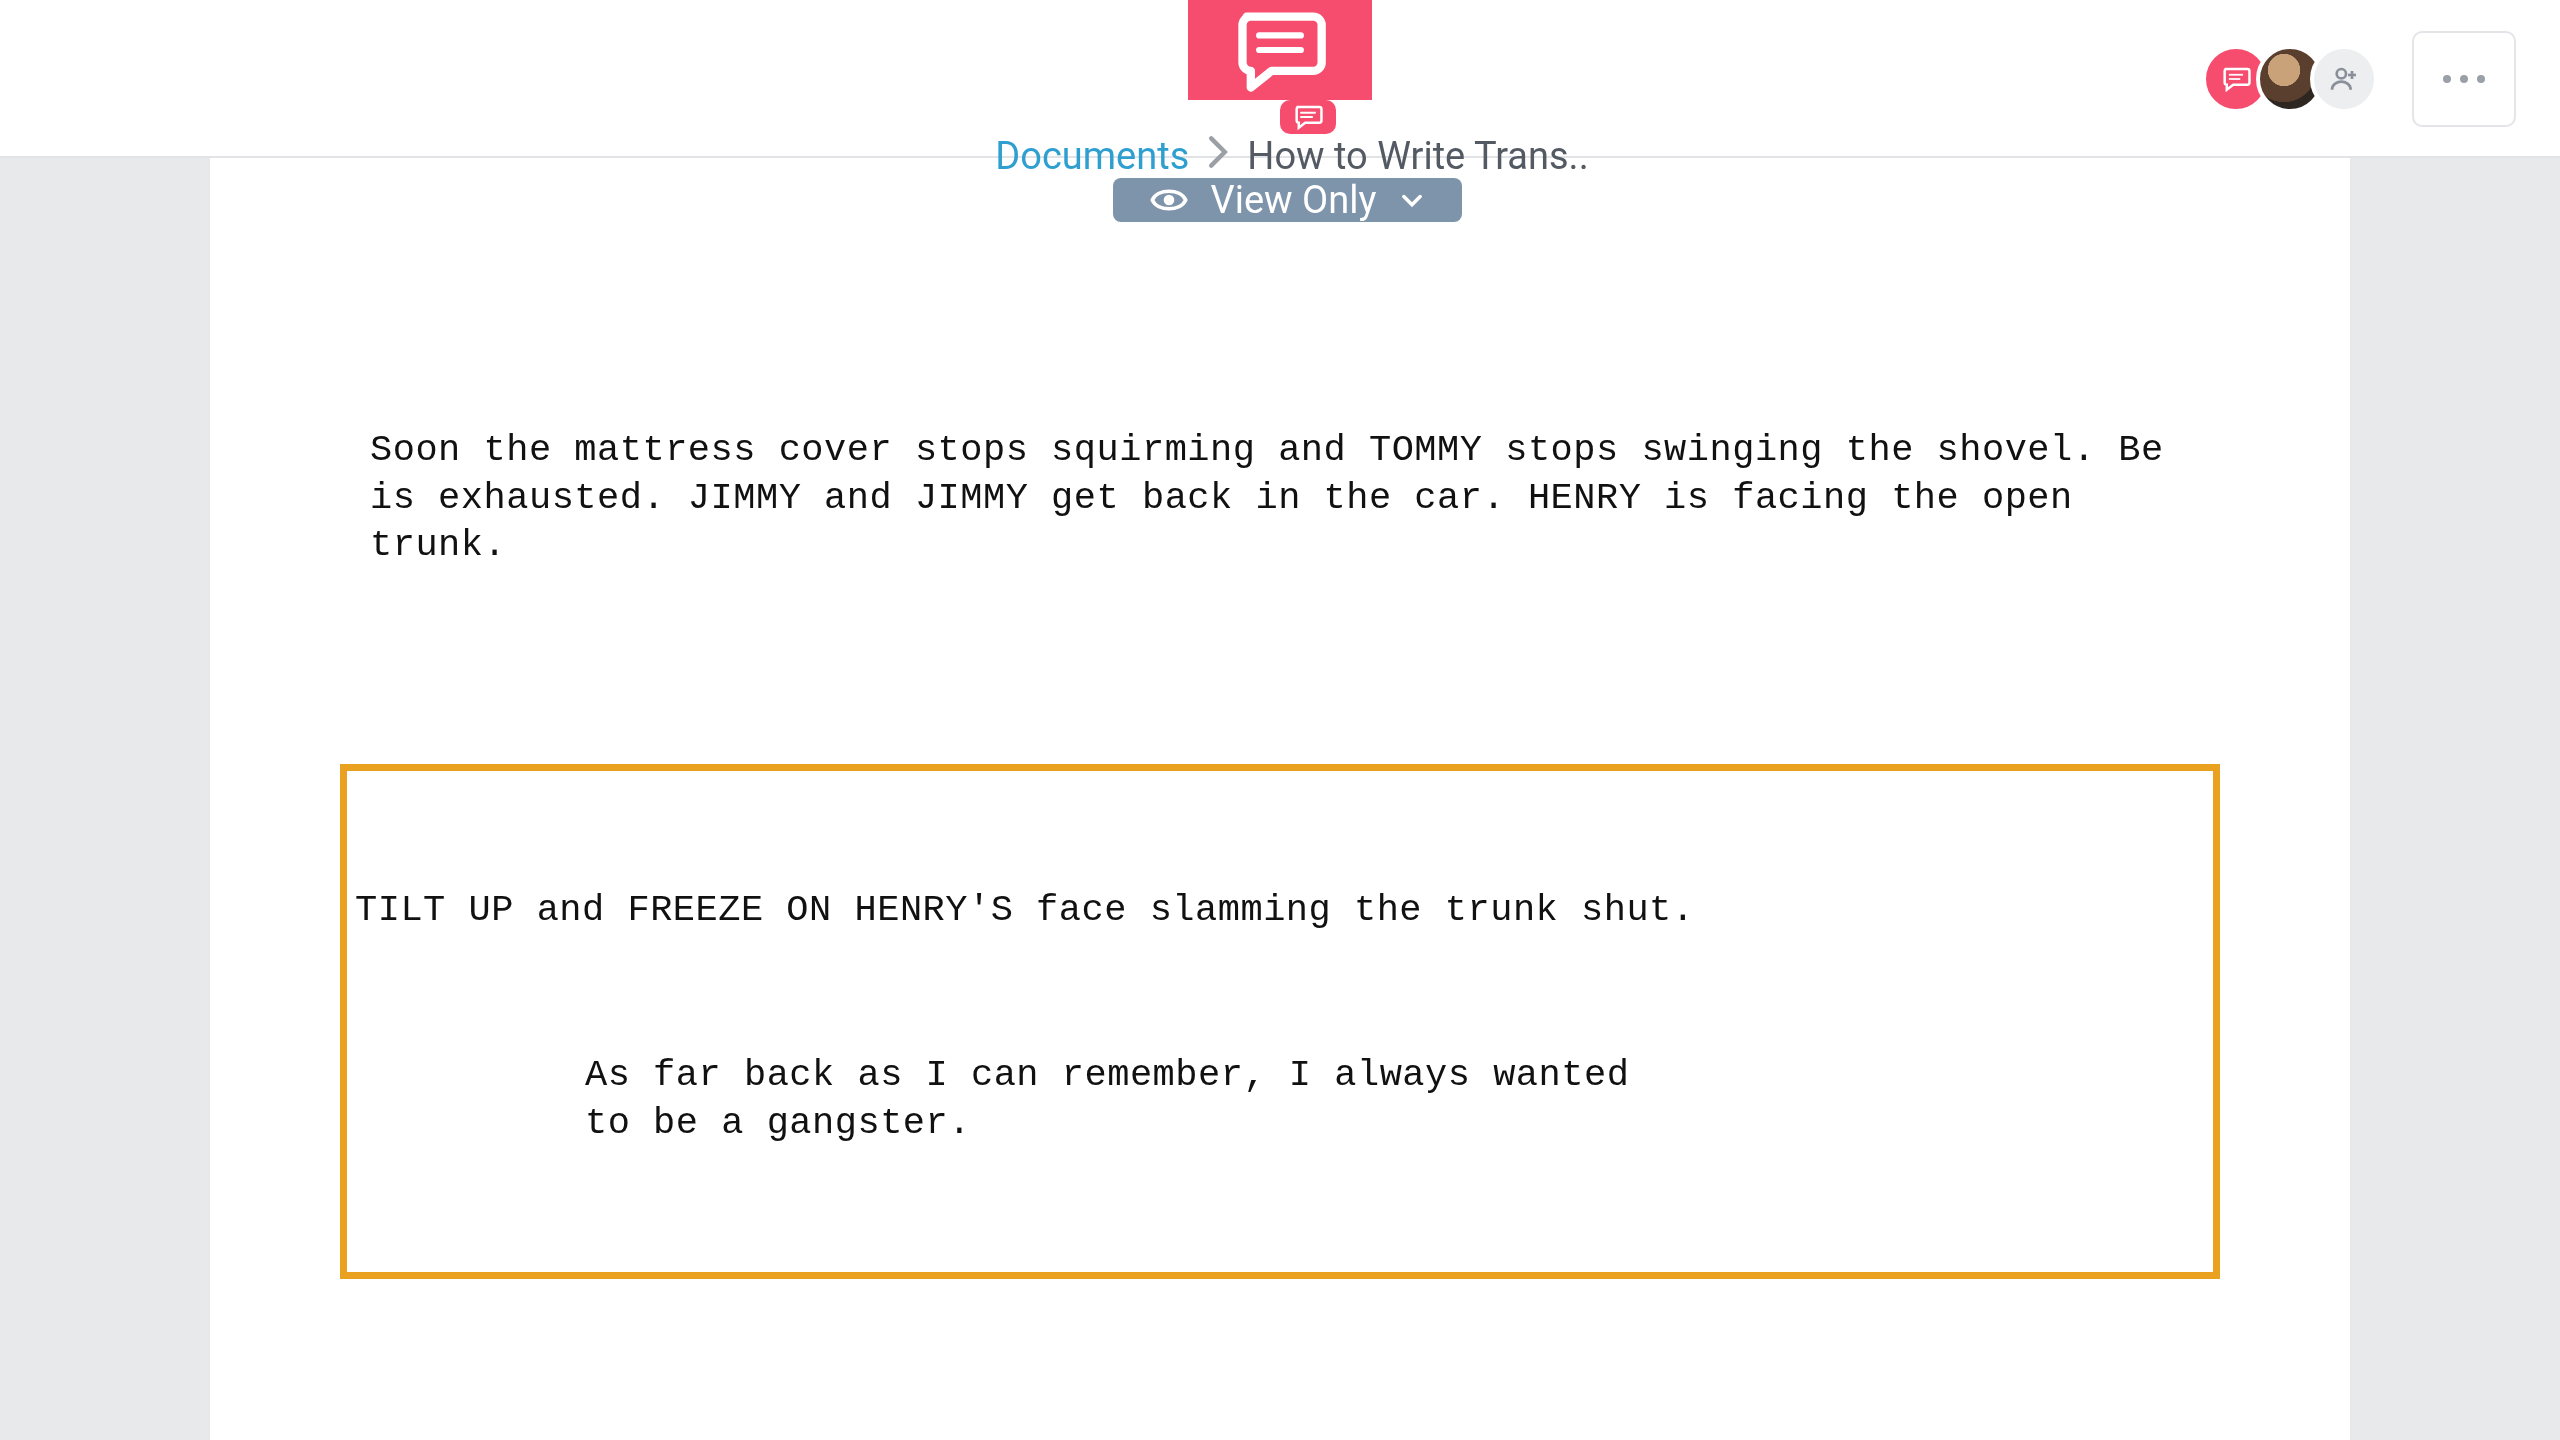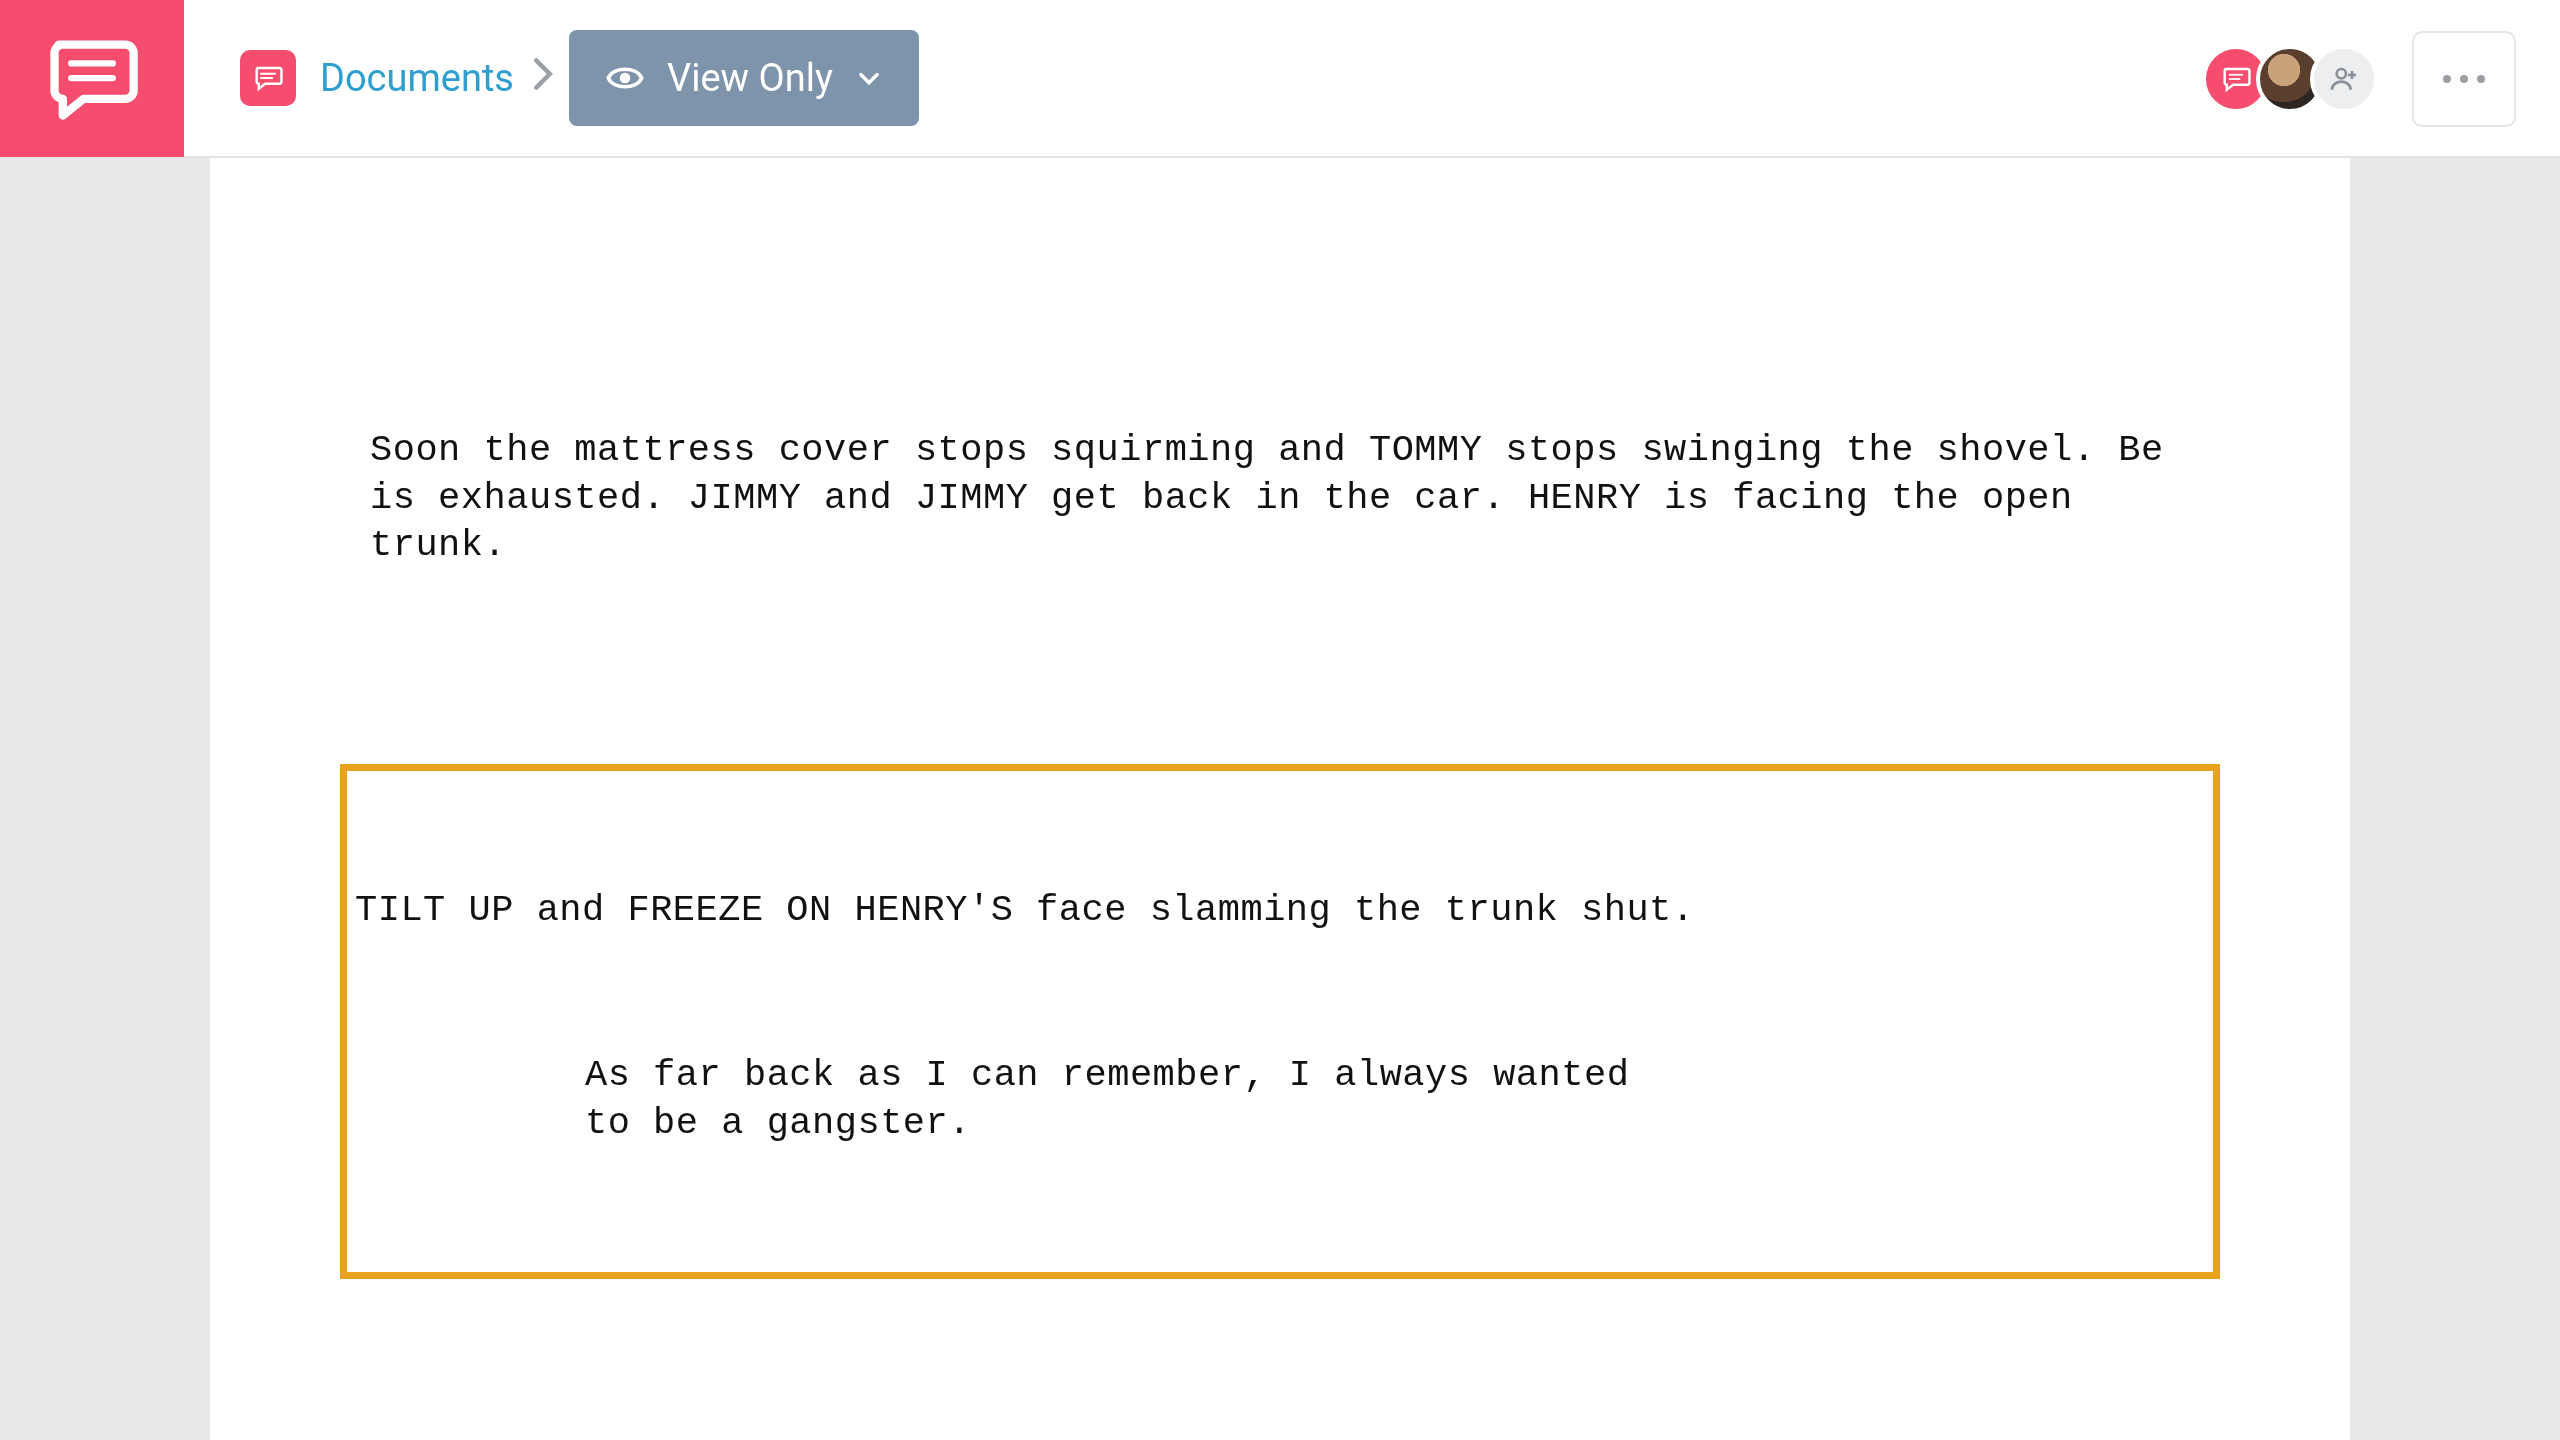--- a/index.html
+++ b/index.html
@@ -10,20 +10,21 @@
     height: 1440px;
     overflow: hidden;
   }
   .topbar {
     display: flex;
     align-items: center;
     height: 158px;
     background: #fff;
     border-bottom: 2px solid #e2e3e6;
     position: relative;
+    flex-direction: column;
   }
   .logo-block {
     width: 184px;
     height: 158px;
     background: #f64d6f;
     display: flex;
     align-items: center;
     justify-content: center;
   }
   .logo-block svg { width: 100px; height: 100px; }
@@ -131,20 +132,21 @@
     </svg>
   </div>
 
   <div class="breadcrumb">
     <a href="#">Documents</a>
     <span class="chev">
       <svg width="22" height="34" viewBox="0 0 12 20">
           <path d="M2 2 l8 8 -8 8" fill="none" stroke="#9aa0a6" stroke-width="2.6" stroke-linecap="round"></path>
         </svg>
     </span>
+    <span class="cur">How to Write Trans..</span>
   </div>
 
   <div class="view-pill">
     <svg width="40" height="40" viewBox="0 0 24 24">
       <path d="M2 12 C5 5 19 5 22 12 C19 19 5 19 2 12 Z" fill="none" stroke="#fff" stroke-width="2.2"></path>
       <circle cx="12" cy="12" r="3.2" fill="#fff"></circle>
     </svg>
     <span>View Only</span>
     <svg width="28" height="28" viewBox="0 0 24 24">
       <path d="M5 9 l7 7 7-7" fill="none" stroke="#fff" stroke-width="3" stroke-linecap="round"></path>

